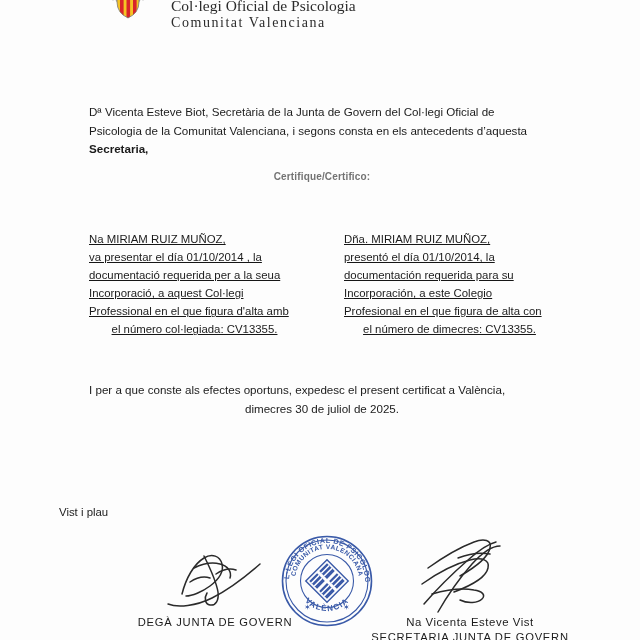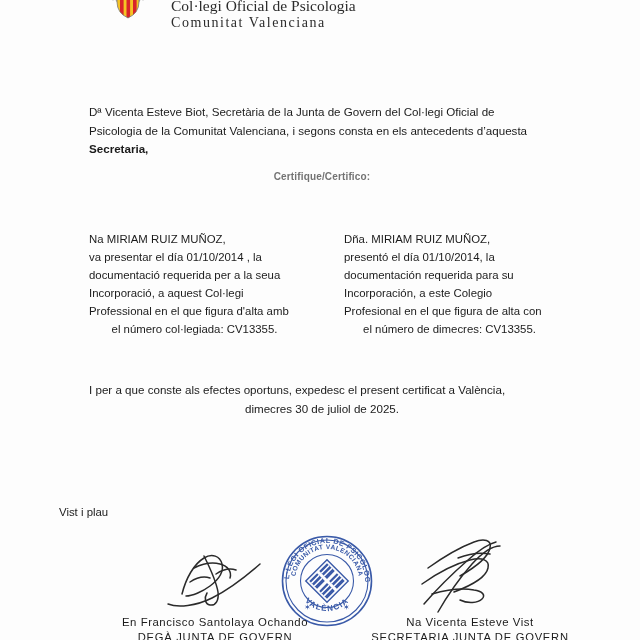--- a/index.html
+++ b/index.html
@@ -100,20 +100,21 @@
     letter-spacing: 0.15px;
   }
 
   .columns {
     position: absolute;
     top: 230px;
     left: 0;
     width: 466px;
     display: flex;
     gap: 44px;
+    text-decoration: underline;
   }
   .col {
     width: 217px;
     font-size: 11.4px;
     line-height: 18.1px;
     color: #1b1b1b;
   }
   .col .nameline { text-align: left; white-space: nowrap; }
   .col .just { text-align: justify; }
   .col .lastline { text-align: center; }
@@ -362,21 +363,20 @@
           <line x1="-5.5" y1="1.5" x2="-5.5" y2="12.5"></line>
           <line x1="4.5" y1="1.5" x2="4.5" y2="12.5"></line>
           <line x1="8.5" y1="1.5" x2="8.5" y2="12.5"></line>
         </g>
       </g>
     </svg>
   </div>
 
   <div class="names-row">
     <div class="name-block left">
-      <div class="name-person">En Francisco Santolaya Ochando</div>
       <div class="name-role">DEGÀ JUNTA DE GOVERN</div>
     </div>
     <div class="name-block right">
       <div class="name-person">Na Vicenta Esteve Vist</div>
       <div class="name-role">SECRETARIA JUNTA DE GOVERN</div>
     </div>
   </div>
 
 </div>
 

